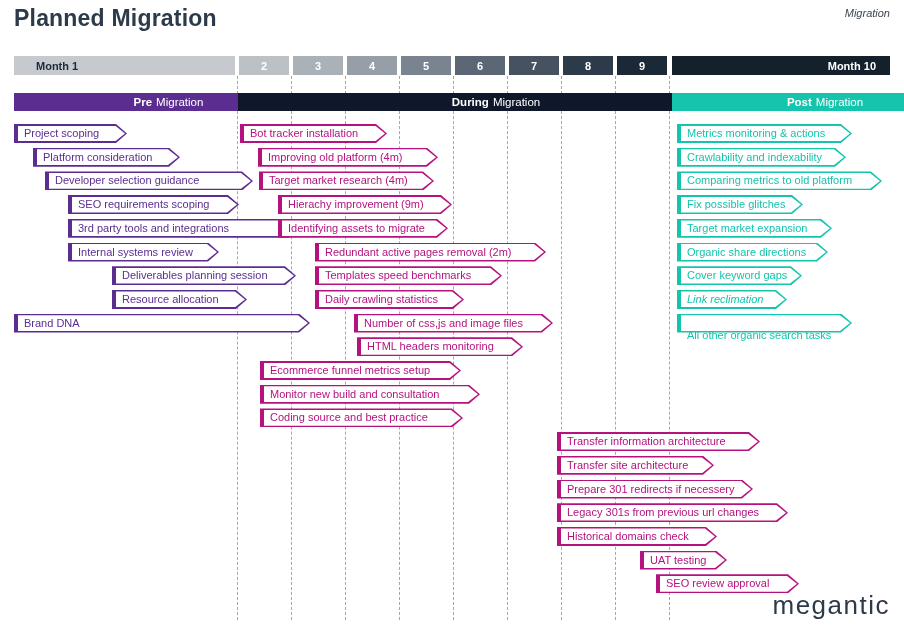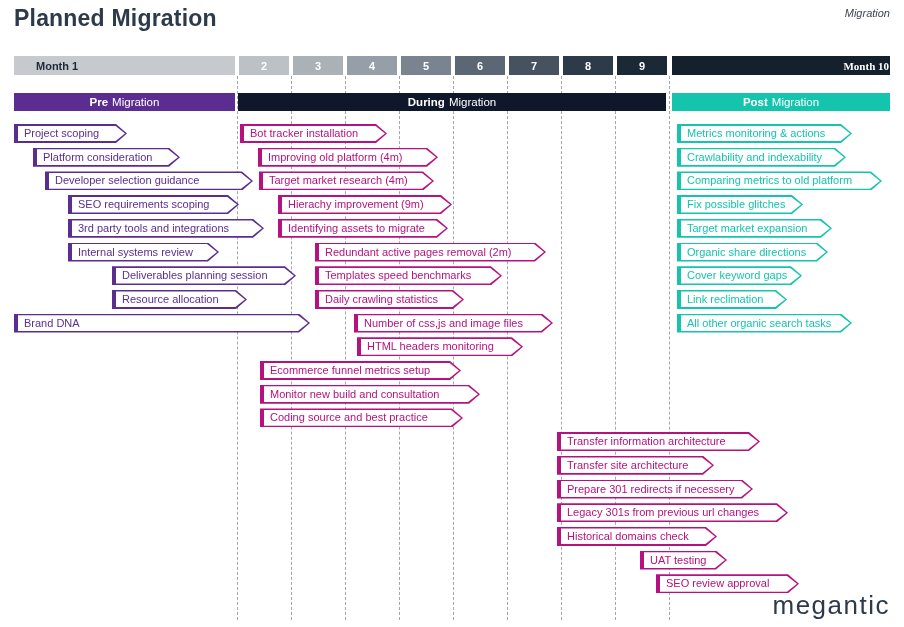--- a/index.html
+++ b/index.html
@@ -14,29 +14,29 @@
   .corner-label {
     position:absolute; right:14px; top:7px;
     font-style:italic; font-size:11px; color:#3d4754;
   }
   .month-cell {
     position:absolute; top:56px; height:19px; box-sizing:border-box;
     display:flex; align-items:center; justify-content:center;
     font-size:11px; font-weight:bold;
   }
   .month-cell.align-left  { justify-content:flex-start; padding-left:22px; }
-  .month-cell.align-right { justify-content:flex-end;  padding-right:1px;font-family:Liberation Serif, serif; }
+  .month-cell.align-right { justify-content:flex-end;  padding-right:14px; }
   .gridline {
     position:absolute; top:76px; height:544px; width:0;
     border-left:1px dashed #a3a7ab;
   }
   .phase-bar {
     position:absolute; top:93px; height:18px;
     display:flex; align-items:center; justify-content:center;
-    color:#ffffff; font-size:11.5px;
+    color:#ffffff; font-size:11.5px;padding-left:44px;
   }
   .phase-bar .bold { font-weight:bold; margin-right:4px; }
   .task { position:absolute; height:19px; }
   .task-shape {
     position:absolute; left:0; top:0; right:0; bottom:0;
     clip-path: polygon(0 0, calc(100% - 11px) 0, 100% 50%, calc(100% - 11px) 100%, 0 100%);
   }
   .task-fill {
     position:absolute; left:4px; top:1.6px; right:2px; bottom:1.6px; background:#ffffff;
     clip-path: polygon(0 0, calc(100% - 10px) 0, 100% 50%, calc(100% - 10px) 100%, 0 100%);
@@ -113,21 +113,21 @@
             <div class="task-fill"></div>
           </div>
           <div class="task-label" style="color: rgb(92, 45, 145);">Developer selection guidance</div>
         </div>
         <div class="task" style="left: 68px; top: 195.1px; width: 171px; height: 19px;">
           <div class="task-shape" style="background: rgb(92, 45, 145);">
             <div class="task-fill"></div>
           </div>
           <div class="task-label" style="color: rgb(92, 45, 145);">SEO requirements scoping</div>
         </div>
-        <div class="task" style="left: 68px; top: 218.8px; width: 196px; height: 19px;">
+        <div class="task" style="left: 68px; top: 218.8px; width: 196px; height: 19px; padding-left: 36px;">
           <div class="task-shape" style="background: rgb(92, 45, 145);">
             <div class="task-fill"></div>
           </div>
           <div class="task-label" style="color: rgb(92, 45, 145);">3rd party tools and integrations</div>
         </div>
         <div class="task" style="left: 68px; top: 242.5px; width: 151px; height: 19px;">
           <div class="task-shape" style="background: rgb(92, 45, 145);">
             <div class="task-fill"></div>
           </div>
           <div class="task-label" style="color: rgb(92, 45, 145);">Internal systems review</div>
@@ -309,25 +309,25 @@
         <div class="task" style="left: 677px; top: 266.2px; width: 125px; height: 19px;">
           <div class="task-shape" style="background: rgb(20, 196, 173);">
             <div class="task-fill"></div>
           </div>
           <div class="task-label" style="color: rgb(20, 196, 173);">Cover keyword gaps</div>
         </div>
         <div class="task" style="left: 677px; top: 289.9px; width: 110px; height: 19px;">
           <div class="task-shape" style="background: rgb(20, 196, 173);">
             <div class="task-fill"></div>
           </div>
-          <div class="task-label" style="color: rgb(20, 196, 173);">Link reclimation</div>
+          <div class="task-label" style="color: rgb(20, 196, 173); font-style: italic;">Link reclimation</div>
         </div>
         <div class="task" style="left: 677px; top: 313.6px; width: 175px; height: 19px;">
           <div class="task-shape" style="background: rgb(20, 196, 173);">
             <div class="task-fill"></div>
           </div>
-          <div class="task-label" style="color: rgb(20, 196, 173);">All other organic search tasks</div>
+          <div class="task-label" style="color: rgb(20, 196, 173); margin-top: 12px;">All other organic search tasks</div>
         </div>
       </div>
   </div>
 
   <div class="logo">megantic</div>
 </div>
 
 </body></html>

